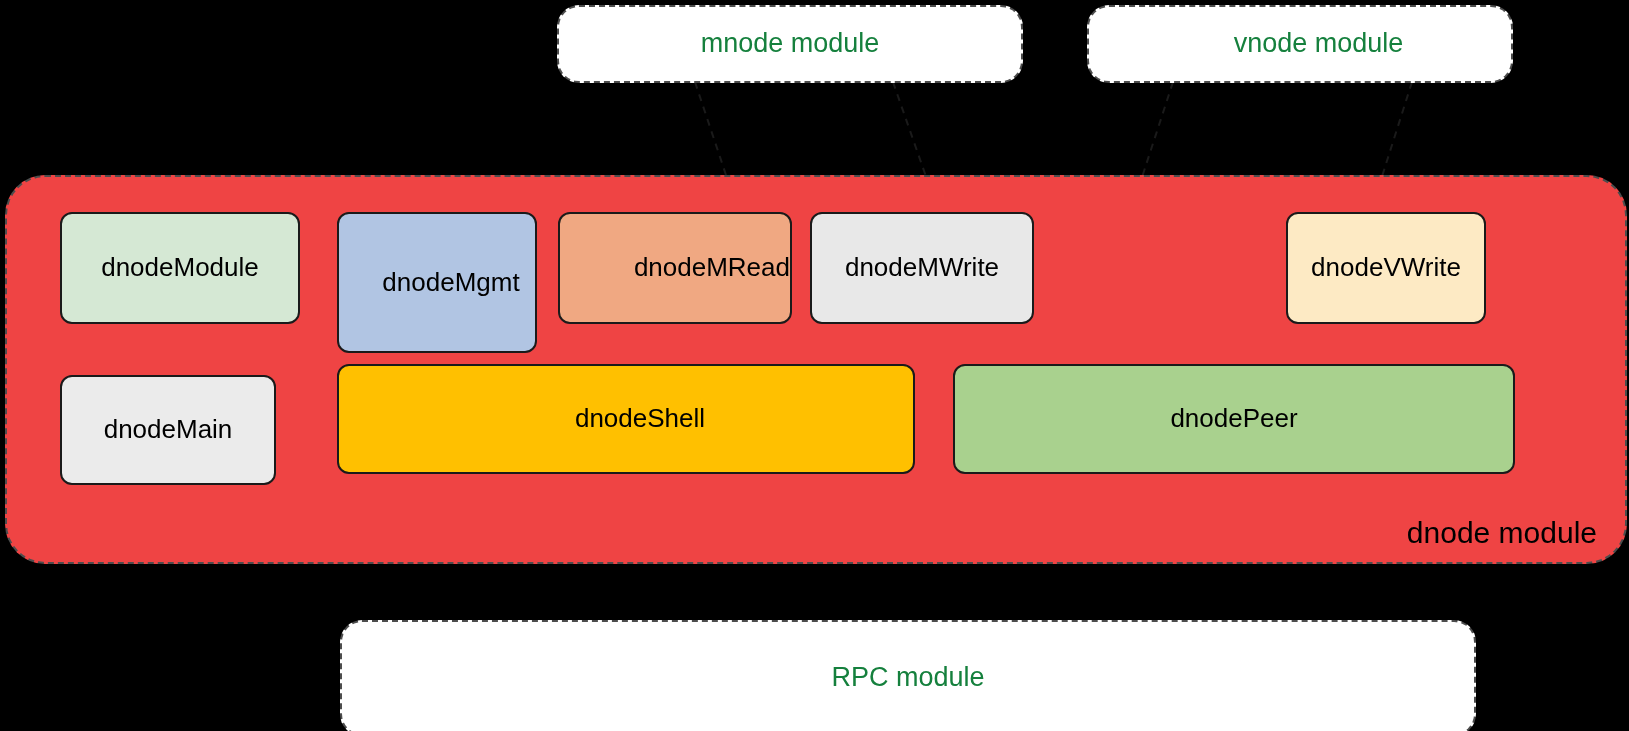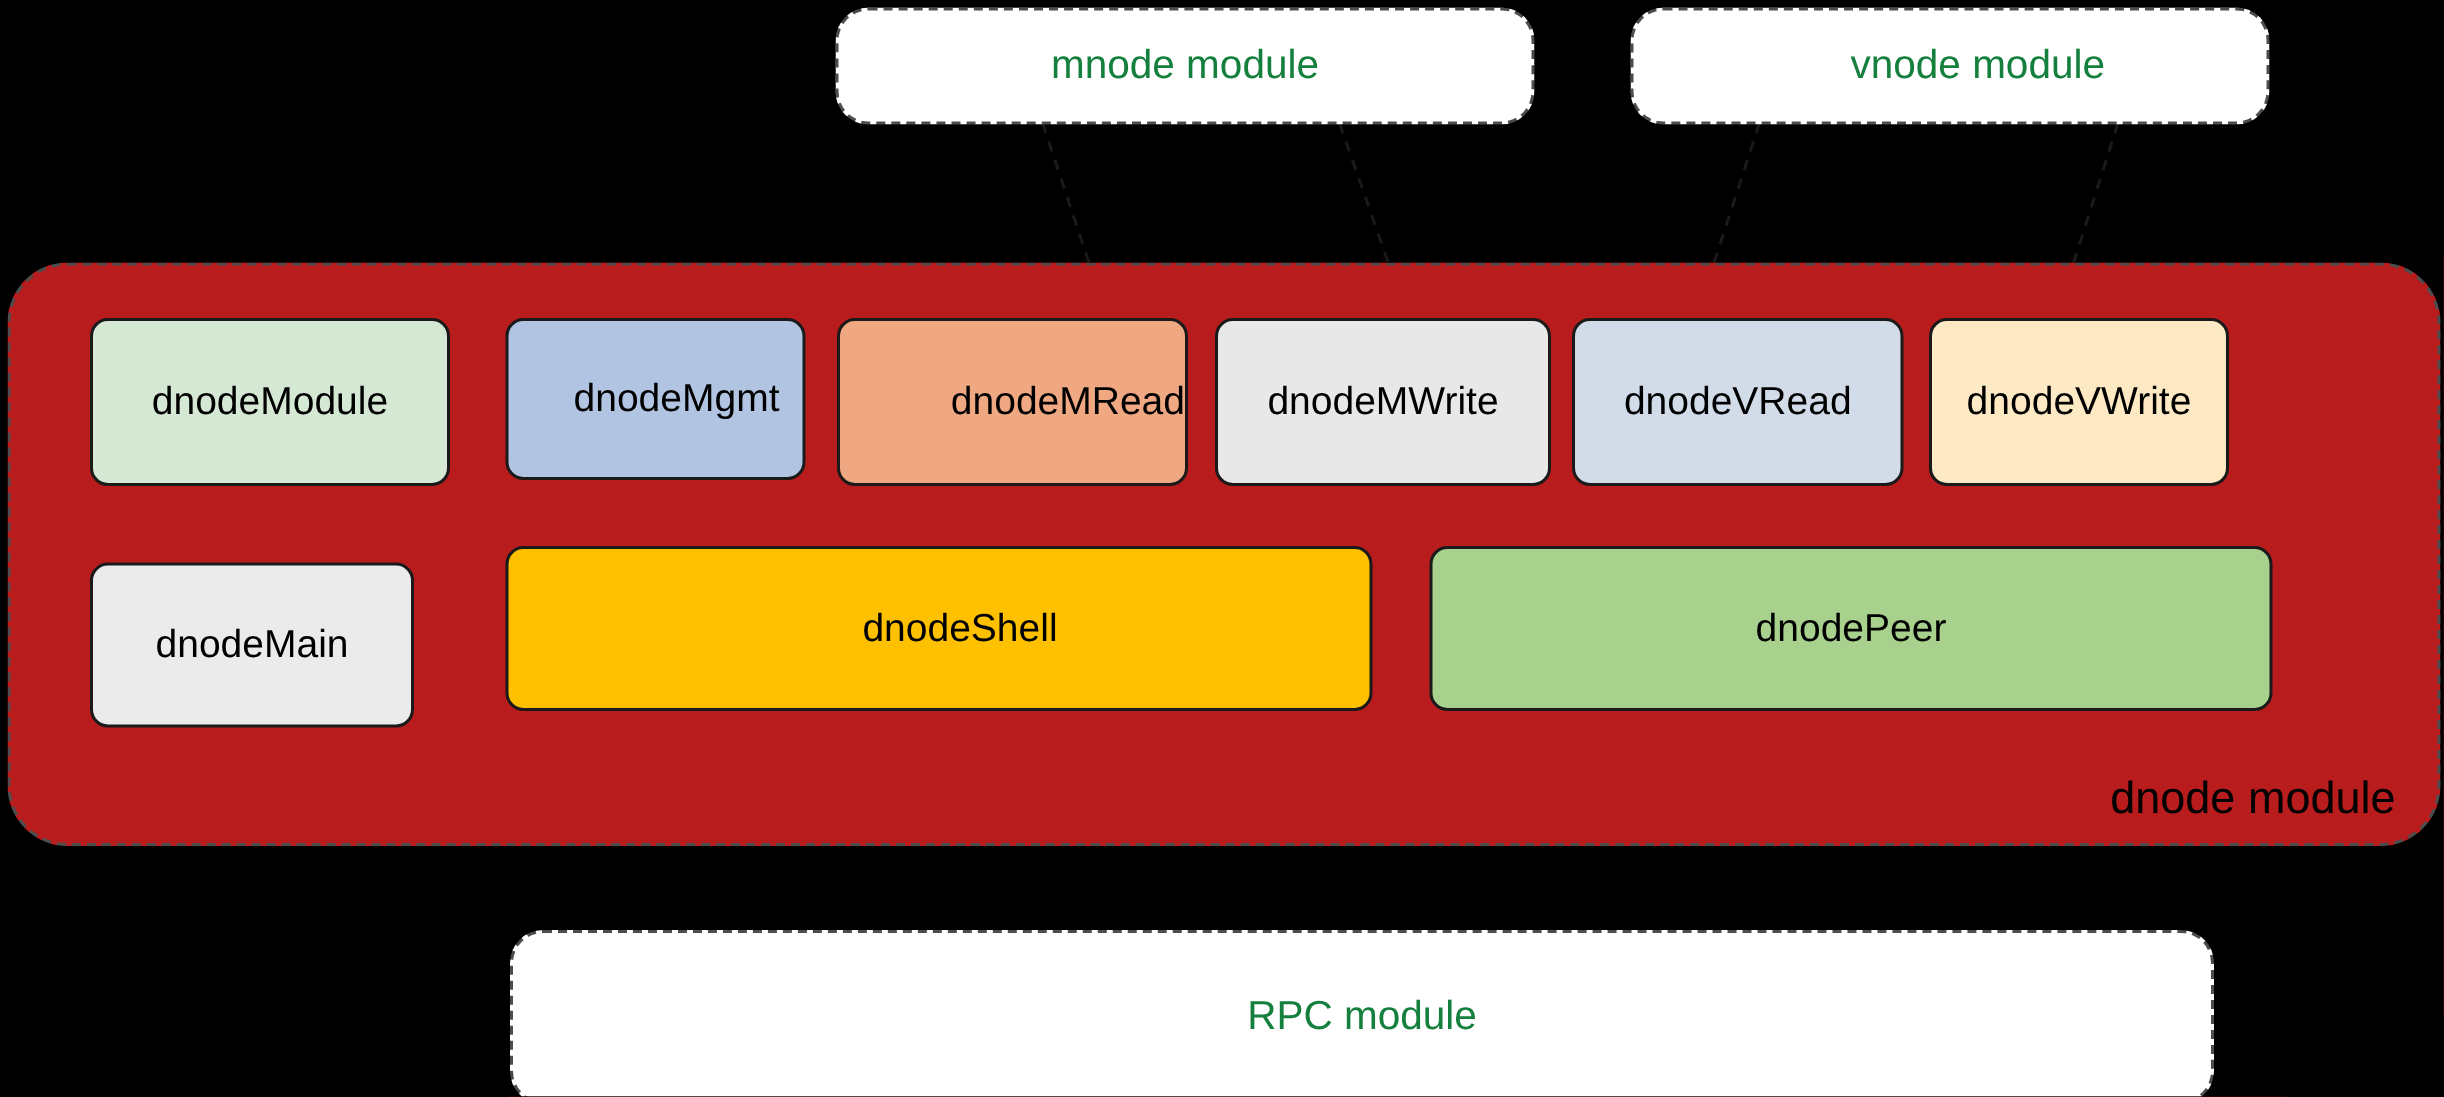--- a/index.html
+++ b/index.html
@@ -113,41 +113,38 @@
   </svg>
 
   <div class="module-box centered" id="mnode-module" style="background: rgb(255, 255, 255); border-color: rgb(77, 77, 77);">
     <span class="module-label">mnode module</span>
   </div>
 
   <div class="module-box centered" id="vnode-module" style="background: rgb(255, 255, 255); border-color: rgb(77, 77, 77); padding-left: 37px;">
     <span class="module-label">vnode module</span>
   </div>
 
-  <div class="module-box" id="dnode-container" style="background: #b91c1c; border-color: rgb(77, 77, 77);">
+  <div class="module-box" id="dnode-container" style="background: #ef4444; border-color: rgb(77, 77, 77);">
 
     <div class="node-box" style="left: 53px; top: 35px; width: 240px; height: 112px; background: rgb(213, 232, 212); border-color: rgb(26, 26, 26);">
       <span class="node-label">dnodeModule</span>
     </div>
 
-    <div class="node-box" style="left: 330px; top: 35px; width: 200px; height: 108px; background: rgb(177, 197, 227); border-color: rgb(26, 26, 26); padding-left: 28px;">
+    <div class="node-box" style="left: 330px; top: 35px; width: 200px; height: 141px; background: rgb(177, 197, 227); border-color: rgb(26, 26, 26); padding-left: 28px;">
       <span class="node-label">dnodeMgmt</span>
     </div>
 
     <div class="node-box" style="left: 551px; top: 35px; width: 234px; height: 112px; background: rgb(240, 168, 130); border-color: rgb(26, 26, 26); justify-content: flex-end;">
       <span class="node-label">dnodeMRead</span>
     </div>
 
     <div class="node-box" style="left: 803px; top: 35px; width: 224px; height: 112px; background: rgb(232, 232, 232); border-color: rgb(26, 26, 26);">
       <span class="node-label">dnodeMWrite</span>
     </div>
 
-    <div class="node-box" style="left: 1041px; top: 35px; width: 221px; height: 112px; background: rgb(210, 219, 232); border-color: rgb(26, 26, 26);">
-      <span class="node-label">dnodeVRead</span>
-    </div>
 
     <div class="node-box" style="left: 1279px; top: 35px; width: 200px; height: 112px; background: rgb(253, 234, 196); border-color: rgb(26, 26, 26);">
       <span class="node-label">dnodeVWrite</span>
     </div>
 
     <div class="node-box" style="left: 53px; top: 198px; width: 216px; height: 110px; background: rgb(235, 235, 235); border-color: rgb(26, 26, 26);">
       <span class="node-label">dnodeMain</span>
     </div>
 
     <div class="node-box" style="left: 330px; top: 187px; width: 578px; height: 110px; background: rgb(255, 192, 0); border-color: rgb(26, 26, 26); padding-left: 28px;">

